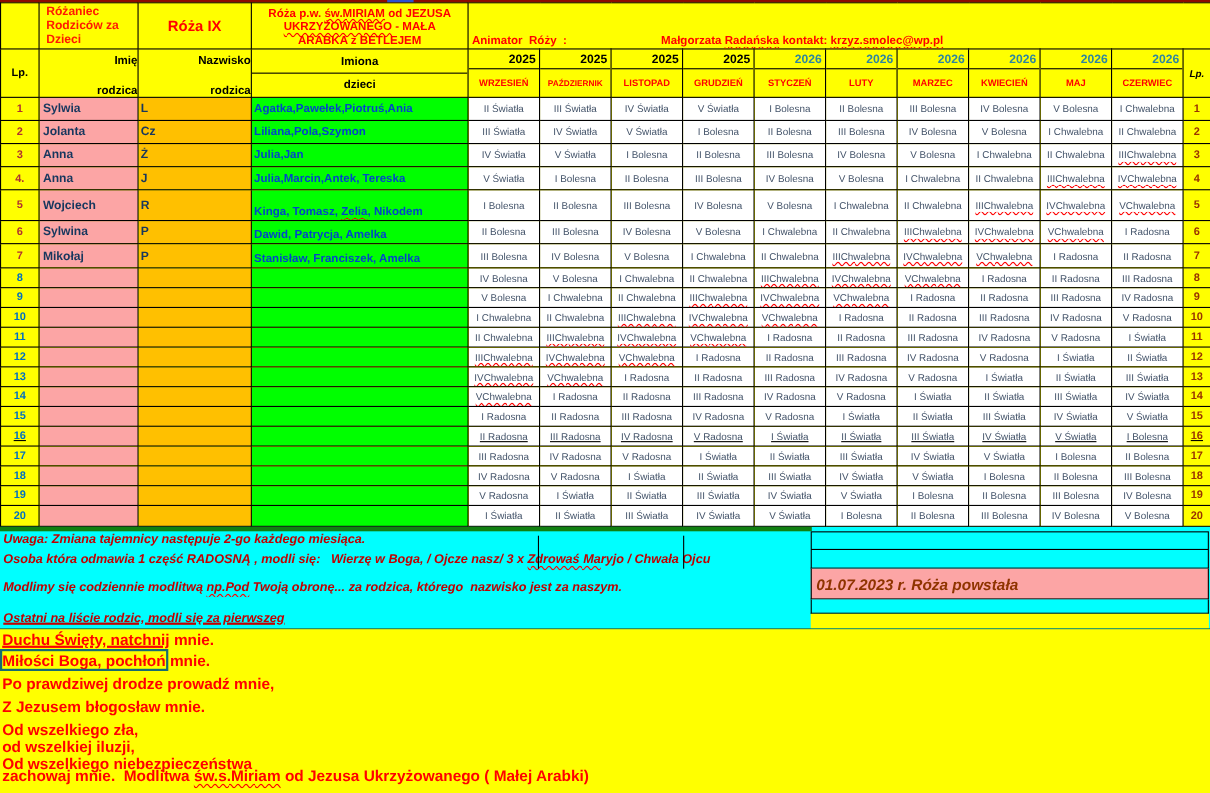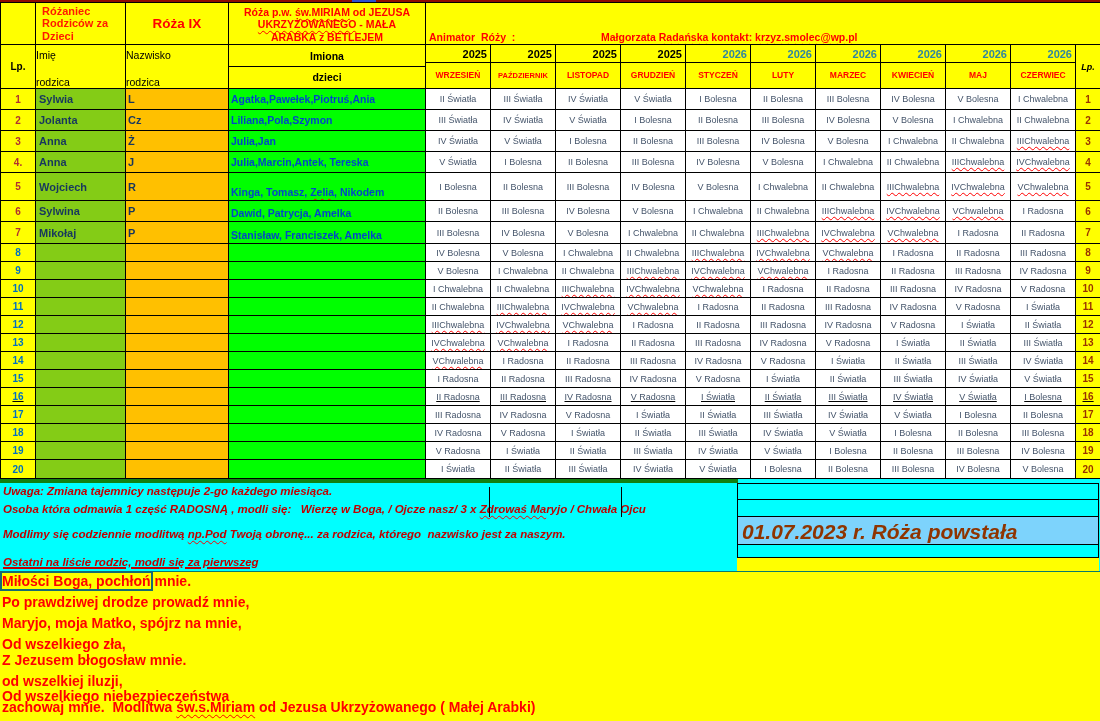--- a/index.html
+++ b/index.html
@@ -18,55 +18,55 @@
   .rosenum{color:#ff0000;font-weight:bold;font-size:13.5px;text-align:center}
   .rtitle{color:#ff0000;font-weight:bold;font-size:10.5px;line-height:12.5px;text-align:center;padding-top:2px}
   .mtop{vertical-align:bottom;border-top-color:#8d0b00}
   .mtop-wrap{position:relative;height:40px}
   .animator{position:absolute;left:3px;bottom:1px;color:#ff0000;font-weight:bold;font-size:10.5px;white-space:pre}
   .contact{position:absolute;left:175px;bottom:1px;color:#ff0000;font-weight:bold;font-size:10.5px;white-space:pre}
 
   tr.h2{height:44px}
   tr.h2 td{background:#ffff00}
   .hlp{font-weight:bold;font-size:10px;text-align:center;color:#000}
-  .hname{text-align:left;font-weight:normal;font-size:10.5px;color:#000;vertical-align:top;padding-top:3px}
+  .hname{text-align:right;font-weight:bold;font-size:10.5px;color:#000;vertical-align:top;padding-top:3px}
   .hname .hl2{margin-top:15px}
   .himiona{padding:0;vertical-align:top}
   .himiona .ia,.himiona .ib{height:21px;display:flex;align-items:center;justify-content:center;font-weight:bold;font-size:10.5px;color:#000}
   .himiona .ia{border-bottom:1px solid #000}
   .hmonth{padding:0;vertical-align:top}
   .hmonth .year{height:17px;border-bottom:1px solid #000;text-align:right;padding:2px 3px 0 0;font-weight:bold;font-size:11px;color:#000}
   .hmonth .year.y26{color:#2e86a0}
   .hmonth .mname{height:25px;display:flex;align-items:center;justify-content:center;color:#ff0000;font-weight:bold;font-size:8.5px}
   .hlpr{font-weight:bold;font-style:italic;font-size:9px;text-align:center;color:#000}
 
   .lpl{background:#ffff00;text-align:center;font-weight:bold;font-size:10px}
   .lpl.warm{color:#b03030}
   .lpl.cool{color:#0070c0}
-  .fn{background:#84cc16;color:#17375e;font-weight:bold;font-size:11px;padding-left:3px;text-align:left}
+  .fn{background:#fca5a5;color:#17375e;font-weight:bold;font-size:11px;padding-left:3px;text-align:left}
   .ln{background:#ffc000;color:#17375e;font-weight:bold;font-size:11px;padding-left:2px;text-align:left}
   .ch{background:#00ff00;color:#0047c8;font-weight:bold;font-size:10.5px;padding-left:2px;text-align:left}
   .mc{background:#ffffff;text-align:center;font-size:9px;color:#44546a}
   .lpr{background:#ffff00;color:#993300;text-align:center;font-weight:bold;font-size:10px}
 
   .sq{text-decoration:underline;text-decoration-style:wavy;text-decoration-color:#ff0000;text-decoration-thickness:1px;text-underline-offset:2px}
   .ul{text-decoration:underline;text-decoration-thickness:1.5px}
 
   
   #lower{position:relative;height:92px;background:#00ffff}
   #green-strip{position:absolute;left:0;top:0;width:738px;height:4px;background:#118011}
   .nline{position:absolute;left:3px;color:#c00000;font-style:italic;font-weight:bold;font-size:11.5px;white-space:pre}
   .n1{top:6px}.n2{top:24px}.n3{top:49px}.n4{top:77px}
   .vline{position:absolute;width:1px;height:30px;background:#000;top:8px}
   .v1{left:489px}.v2{left:621px}
   #rightcells{position:absolute;left:737px;top:4px;width:362px;height:88px}
   .rrow{background:#00ffff;border:1px solid #000}
   .r1{height:17px}
   .r2{height:17px;border-top:none}
-  #banner{height:28px;background:#7dd3fc;border:1px solid #000;border-top:none;color:#8f3400;font-weight:bold;font-style:italic;font-size:21px;display:flex;align-items:flex-end;padding-left:4px}
+  #banner{height:28px;background:#fca5a5;border:1px solid #000;border-top:none;color:#8f3400;font-weight:bold;font-style:italic;font-size:14px;display:flex;align-items:center;padding-left:4px}
   .r3{height:13px;border-top:none}
   #ypatch{height:13px;background:#ffff00}
 
   
   #prayer{height:151px;background:#ffff00;padding:2px 0 0 2px;border-top:1px solid #0a7a6a}
   .pline{color:#ff0000;font-weight:bold;font-size:14px;white-space:pre;line-height:1.1}
   .pline .selbox{outline:2px solid #176b73}
 </style>
 </head>
 <body>
@@ -525,22 +525,22 @@
       <div class="rrow r2"></div>
       <div id="banner">
           <span>01.07.2023 r. Róża powstała</span>
         </div>
       <div class="rrow r3"></div>
       <div id="ypatch"></div>
     </div>
   </div>
 
   <div id="prayer">
+      <div class="pline" style="height: 19px;"><span class="ul">Duchu Święty, natchnij</span><span> mnie.</span></div>
       <div class="pline" style="height: 21px;"><span class="selbox">Miłości Boga, pochłoń</span><span> mnie.</span></div>
       <div class="pline" style="height: 21px;"><span>Po prawdziwej drodze prowadź mnie,</span></div>
-      <div class="pline" style="height: 21px;"><span>Maryjo, moja Matko, spójrz na mnie,</span></div>
+      <div class="pline" style="height: 21px;"><span>Z Jezusem błogosław mnie.</span></div>
       <div class="pline" style="height: 16px;"><span>Od wszelkiego zła,</span></div>
-      <div class="pline" style="height: 21px;"><span>Z Jezusem błogosław mnie.</span></div>
       <div class="pline" style="height: 15px;"><span>od wszelkiej iluzji,</span></div>
       <div class="pline" style="height: 11px;"><span>Od wszelkiego niebezpieczeństwa</span></div>
       <div class="pline" style="height: 12px;"><span>zachowaj mnie.  Modlitwa </span><span class="sq">św.s.Miriam</span><span> od Jezusa Ukrzyżowanego ( Małej Arabki)</span></div>
     </div>
 </div>
 
 </body></html>

